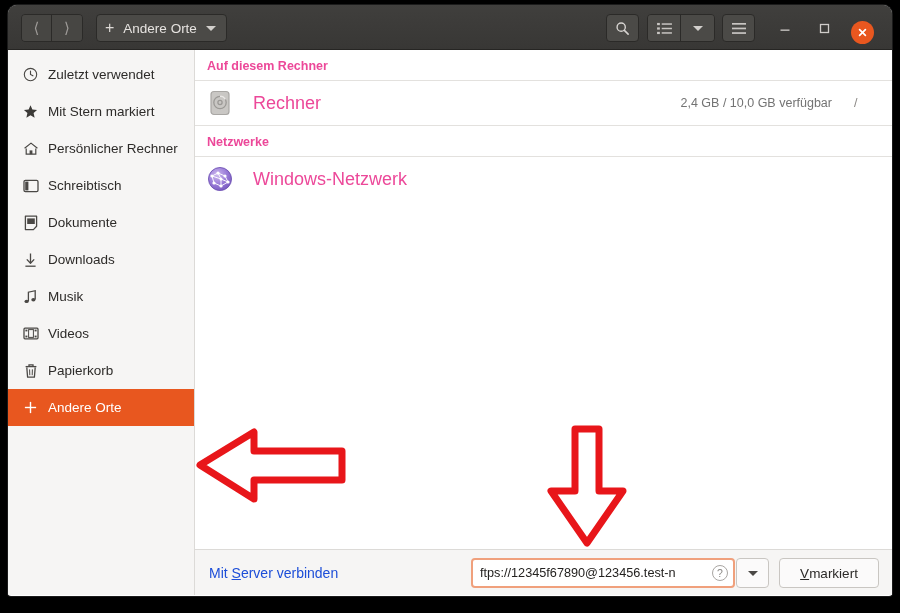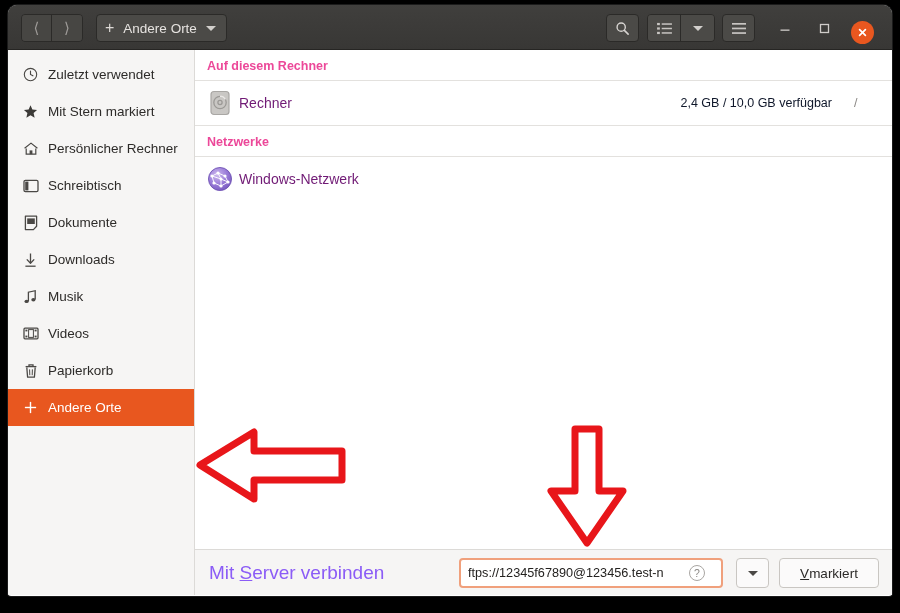--- a/index.html
+++ b/index.html
@@ -119,38 +119,38 @@
   #main { flex: 1; background: #ffffff; position: relative; }
   .sec-head {
     font-size: 12.5px; font-weight: bold; color: #ec4899;
     padding: 9px 0 7px 12px;
   }
   .sec-rule { height: 1px; background: #e3e1de; margin: 0; }
   .row {
     height: 44px; display: flex; align-items: center; padding: 0 14px 0 10px;
   }
   .row-ico { width: 30px; height: 30px; flex: 0 0 30px; }
-  .row-label { font-size: 14px; color: #701a75; margin-left: 4px; }
-  .row-free { margin-left: auto; font-size: 12.5px; color: #0f172a; text-align: center; }
+  .row-label { font-size: 18px; color: #ec4899; margin-left: 18px; }
+  .row-free { margin-left: auto; font-size: 12.5px; color: #737373; text-align: center; }
   .row-mount { font-size: 12.5px; color: #8b8885; width: 46px; text-align: left; padding-left: 22px; }
 
   
   #connect-bar {
     position: absolute; left: 0; right: 0; bottom: 0;
     height: 46px; background: #f6f5f4;
     border-top: 1px solid #dcdad7;
     display: flex; align-items: center;
   }
-  #connect-label { font-size: 19px; color: #8b5cf6; margin-left: 14px; }
+  #connect-label { font-size: 14px; color: #1d4ed8; margin-left: 14px; }
   #connect-label u { text-decoration: underline; }
   #url-wrap {
-    position: absolute; left: 264px; top: 8px;
+    position: absolute; left: 276px; top: 8px;
     width: 264px; height: 30px;
     background: #ffffff; border: 2px solid #f0a07c; border-radius: 4px;
-    display: flex; align-items: center; padding: 0 16px 0 7px;
+    display: flex; align-items: center; padding: 0 5px 0 7px;
   }
   #url-text {
     font-size: 12.7px; color: #242220; white-space: nowrap;
     overflow: hidden; flex: 1;
   }
   #url-help {
     width: 16px; height: 16px; border-radius: 50%;
     border: 1.3px solid #a9a6a3; color: #8a8784;
     font-size: 10.5px; display: flex; align-items: center;
     justify-content: center; flex: 0 0 16px; margin-left: 3px;

